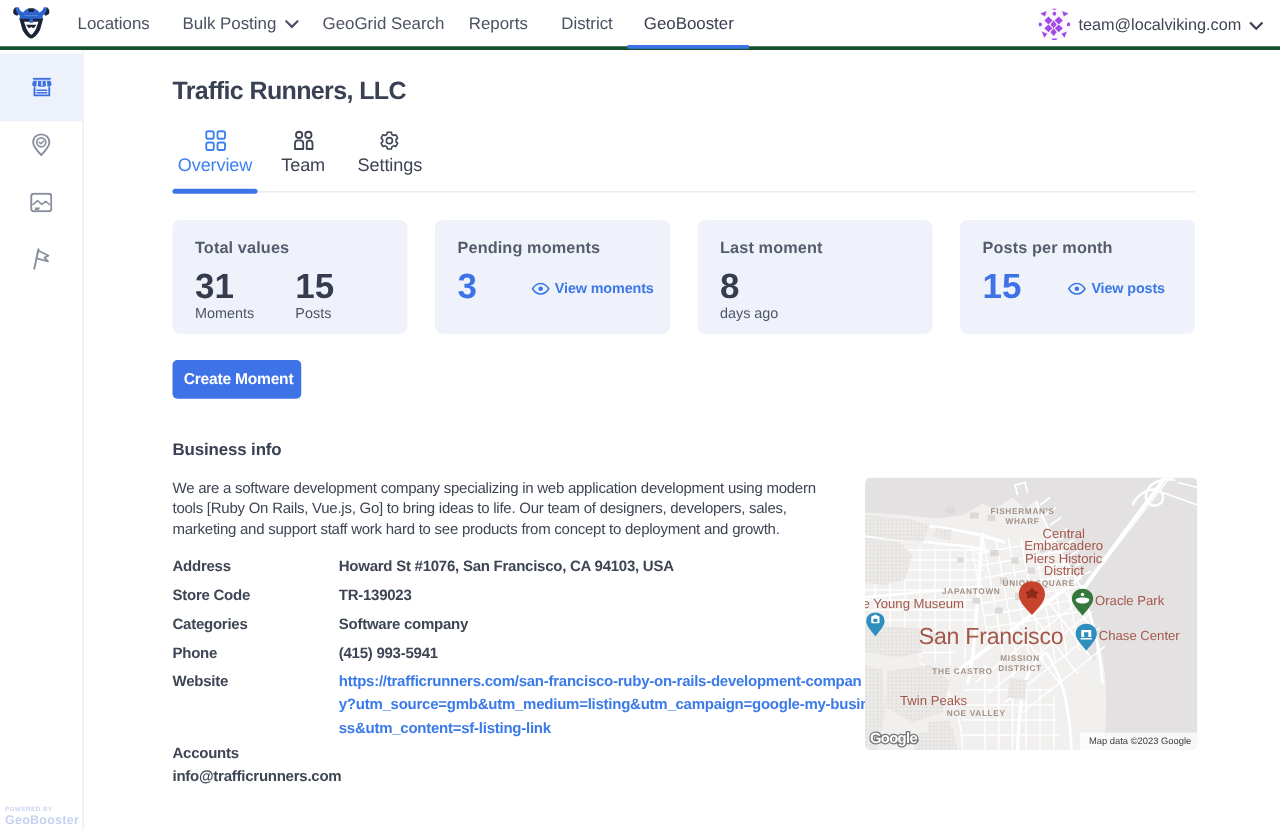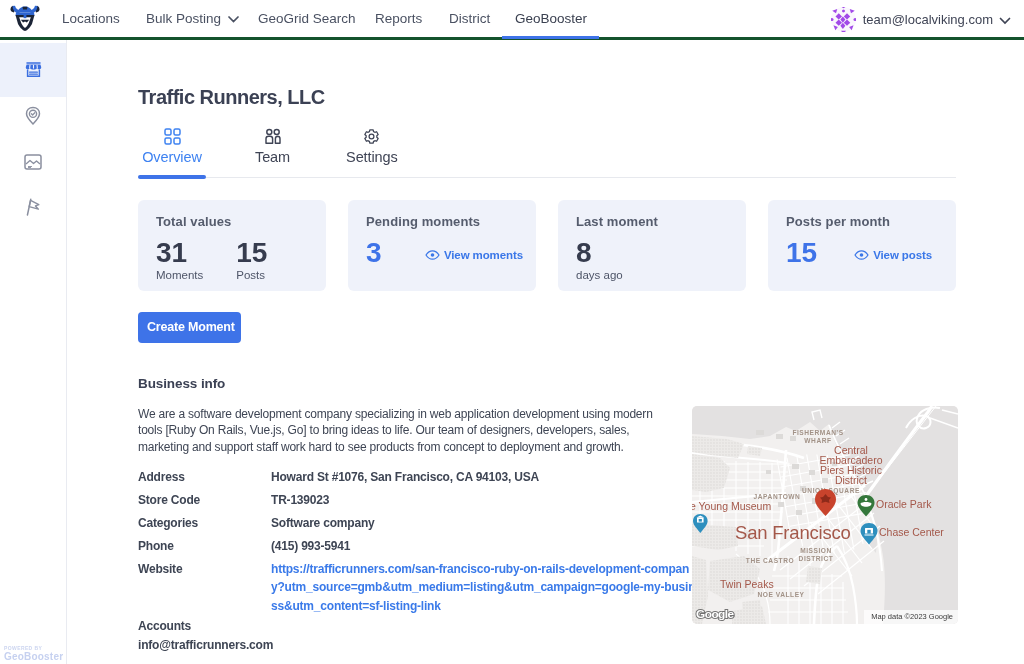--- a/index.html
+++ b/index.html
@@ -21,24 +21,24 @@
 .account .chev { margin-left:6px; }
 
 .sidebar { position:fixed; top:40px; left:0; bottom:0; width:67px; background:#fff;
   border-right:1px solid #e9ebf1; z-index:5; }
 .active-bg { position:absolute; left:0; top:3px; width:66px; height:54px; background:#edf1fb; }
 .sicon { position:absolute; left:0; width:66px; display:flex; justify-content:center; }
 .powered { position:absolute; left:4px; bottom:2px; line-height:1; }
 .powered .p1 { font-size:5px; color:#ccd5f0; font-weight:bold; letter-spacing:0.4px; display:block; }
 .powered .p2 { font-size:10px; color:#c6d1f0; font-weight:bold; display:block; margin-top:1px; letter-spacing:0.2px; }
 
-.main { margin-left:67px; padding-left:71px; padding-top:86px; width:957px; }
+.main { margin-left:67px; padding-left:71px; padding-top:62px; width:957px; }
 h1 { font-size:20px; font-weight:bold; color:#3b4154; letter-spacing:-0.5px; line-height:23px; }
 
-.tabs { display:flex; margin-top:21px; border-bottom:1px solid #e7e9ee; width:818px; height:47.5px;gap:30px; }
+.tabs { display:flex; margin-top:21px; border-bottom:1px solid #e7e9ee; width:818px; height:47.5px; }
 .tab { display:flex; flex-direction:column; align-items:center; position:relative; }
 .tab .ticon { height:17px; margin-bottom:4px; margin-top:-2px; }
 .tab .tlabel { font-size:14.5px; color:#3f4455; letter-spacing:-0.1px; }
 .tab.active .tlabel { color:#3e82f1; }
 .tab.active::after { content:""; position:absolute; left:0; right:0; bottom:-2px; height:3.5px;
   background:#3e73e8; border-radius:2px; }
 .tab1 { width:68px; }
 .tab2 { margin-left:19px; }
 .tab3 { margin-left:26px; }
 

